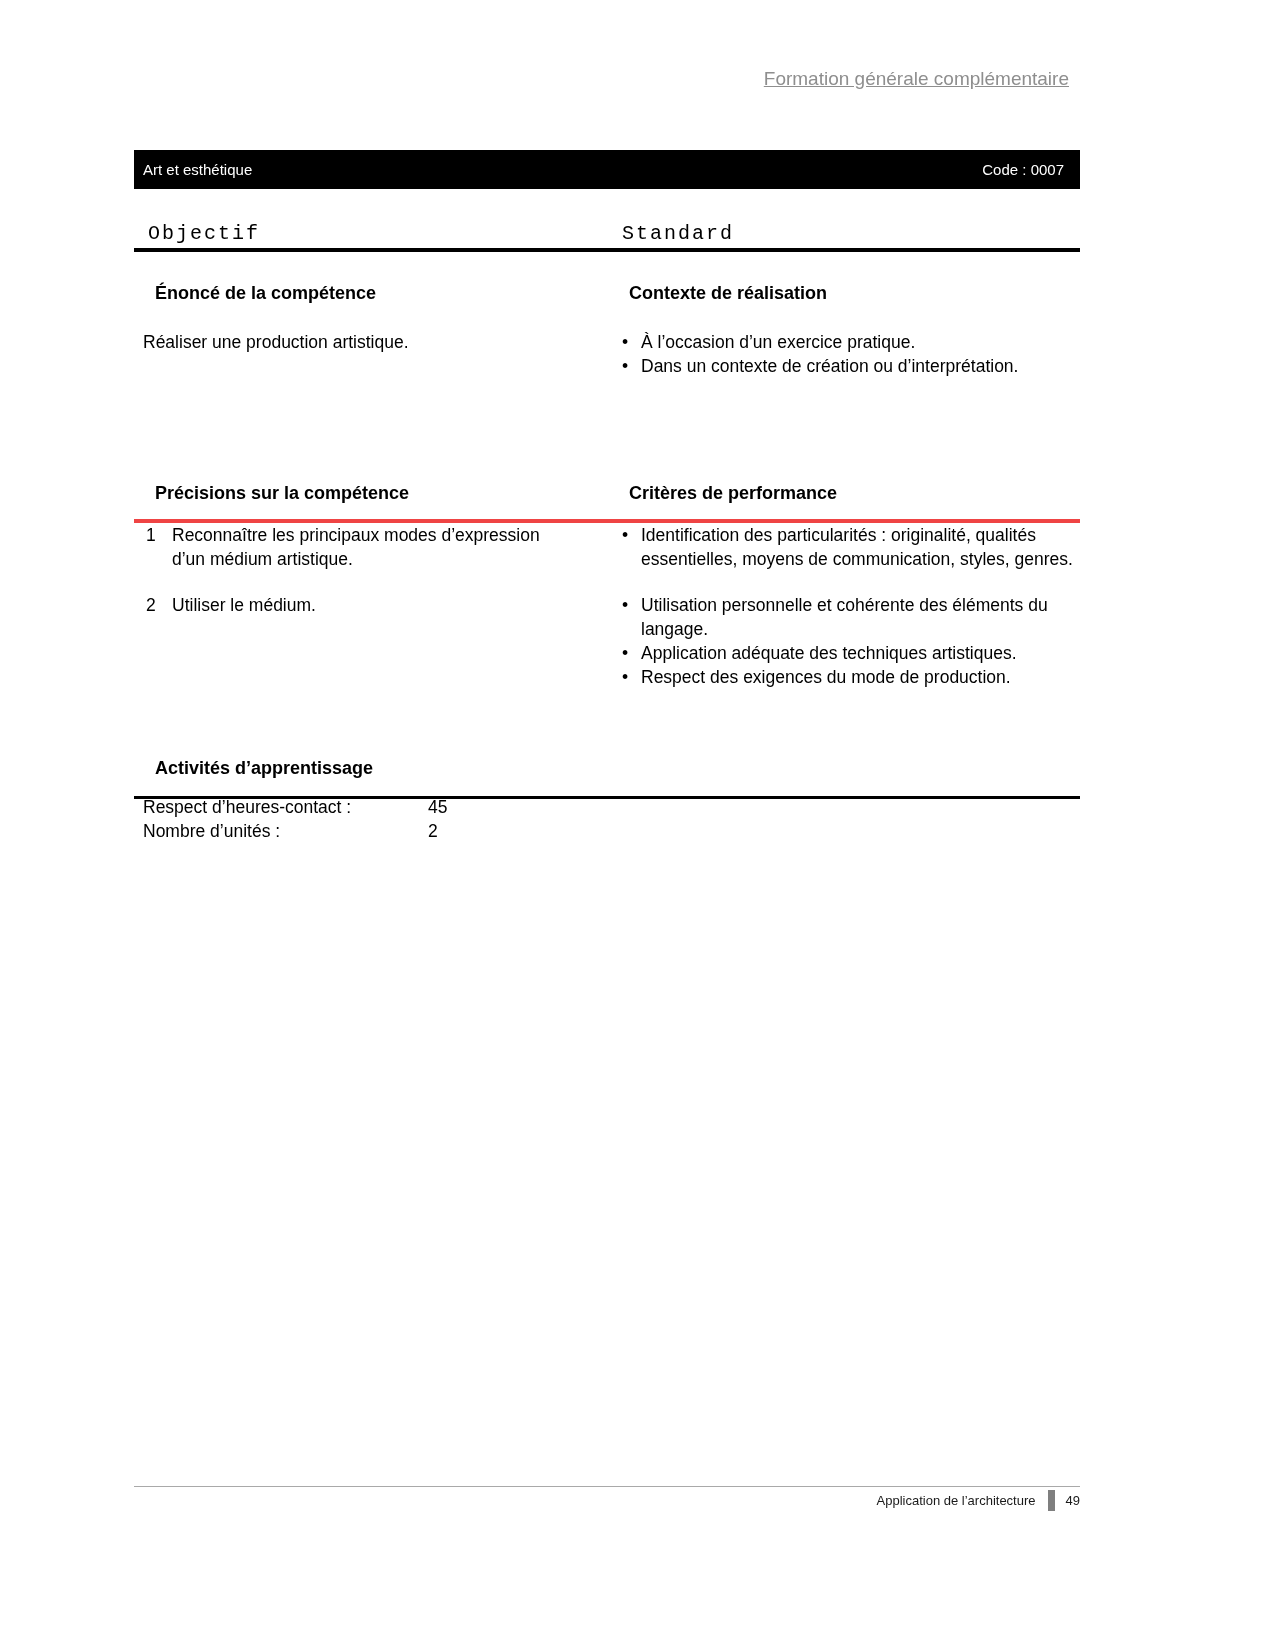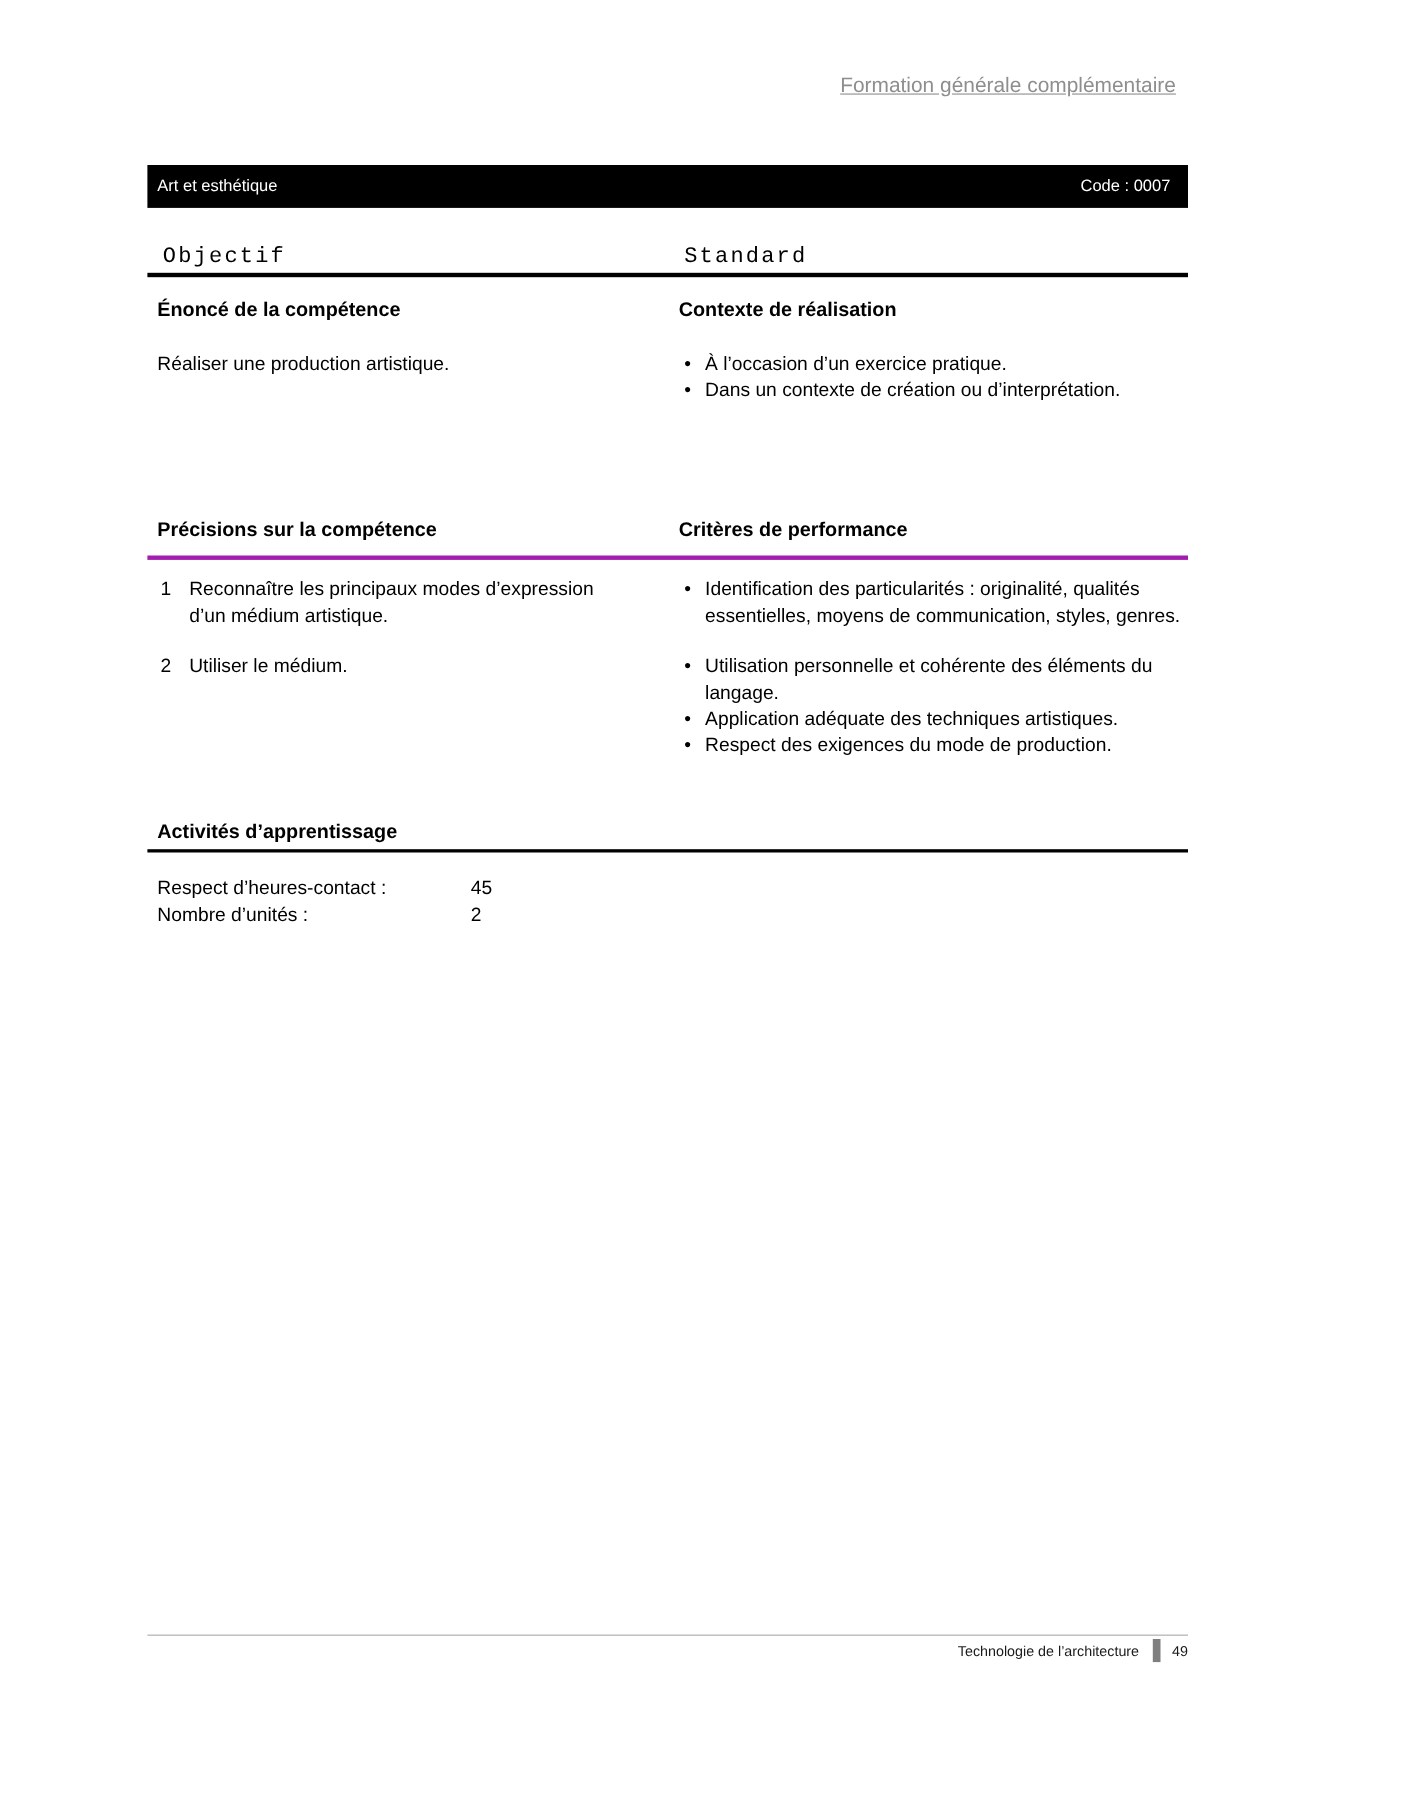--- a/index.html
+++ b/index.html
@@ -60,21 +60,21 @@
   }
   .rule-1 { top: 248px; }
   .grid {
     position: absolute;
     left: 134px;
     width: 946px;
     display: grid;
     grid-template-columns: 483px 463px;
   }
   .main-grid { top: 270px; }
-  h3 { margin: 0; font-size: 18px; font-weight: bold; line-height: 22px; }
+  h3 { margin: 12px; font-size: 18px; font-weight: bold; line-height: 22px; }
   .pad9 { padding-left: 9px; box-sizing: border-box; }
   .body-text { font-size: 17.5px; line-height: 24px; }
   .enonce-text { margin: 26px 0 0 0; }
   ul.bullets {
     margin: 0;
     padding: 0;
     list-style: none;
     width: 458px;
   }
   ul.bullets.after-head { margin-top: 26px; }
@@ -82,22 +82,22 @@
     position: relative;
     padding-left: 24px;
   }
   ul.bullets li::before {
     content: "\2022";
     position: absolute;
     left: 5px;
   }
   .sec2-head {
     top: 470px;
-    border-bottom: 4px solid #a21caf;
-    padding-bottom: 13px;
+    border-bottom: 4px solid #ef4444;
+    padding-bottom: 3px;
   }
   .items-grid { top: 523px; }
   .row2 { margin-top: 22px; }
   .num-item {
     position: relative;
     padding-left: 38px;
     width: 443px;
     box-sizing: border-box;
   }
   .num-item .num { position: absolute; left: 12px; top: 0; }
@@ -213,18 +213,18 @@
     <div class="hrow">
       <span class="hlabel">Respect d’heures-contact :</span><span class="hvalue">45</span>
     </div>
     <div class="hrow">
       <span class="hlabel">Nombre d’unités :</span><span class="hvalue">2</span>
     </div>
   </div>
 
   <div class="footer-rule"></div>
   <div class="footer">
-    <span>Technologie de l’architecture</span>
+    <span>Application de l’architecture</span>
     <span class="vbar"></span>
     <span>49</span>
   </div>
 
 </div>
 
 </body></html>

